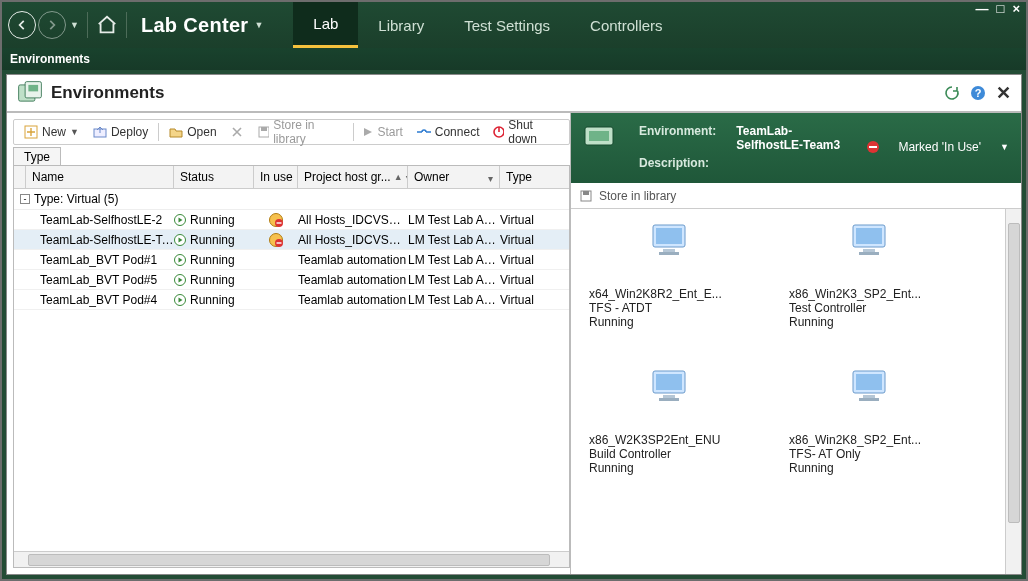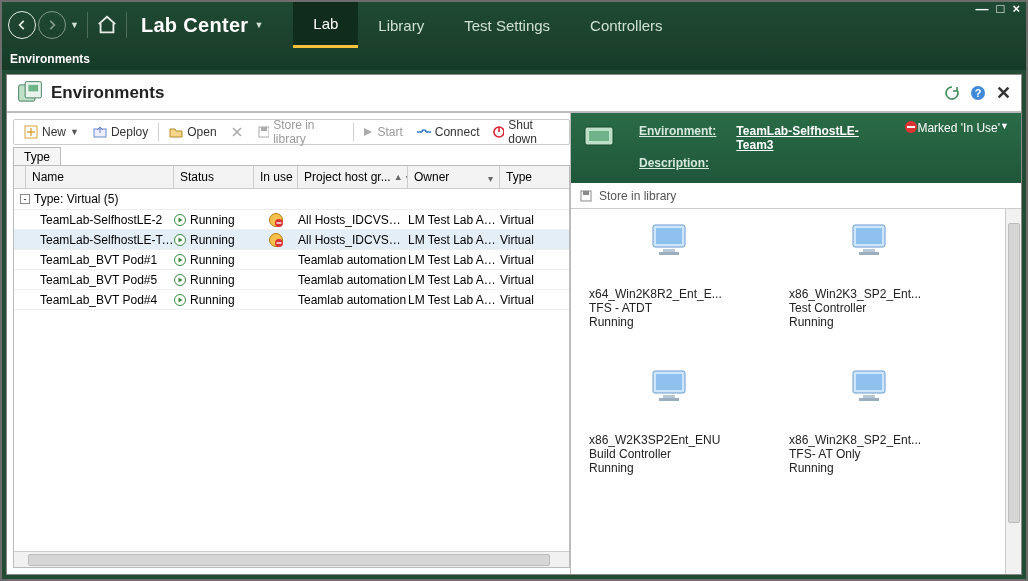--- a/index.html
+++ b/index.html
@@ -65,25 +65,25 @@
   .row .t{flex:0 0 34px;}
   .play-icn{width:12px;height:12px;}
   .inuse-icn{width:14px;height:14px;}
   .hscroll{height:16px;border-top:1px solid #ccc;background:#f1f1f1;position:relative;margin-top:auto;}
   .hscroll .thumb{position:absolute;left:14px;top:2px;height:12px;width:94%;background:#d6d6d6;border:1px solid #bcbcbc;border-radius:2px;}
 
   
   .right { flex:0 0 450px; display:flex; flex-direction:column; }
   .env-head { background:linear-gradient(#2a6b47,#1f5739); color:#fff; padding:8px 12px 10px; font-size:12px; display:flex; gap:10px; }
   .env-head .eicon{width:32px;height:32px;flex:0 0 32px;}
-  .env-head table td{padding:1px 6px 1px 12px; vertical-align:top;text-decoration:underline;}
+  .env-head table td{padding:1px 6px 1px 12px; vertical-align:top;}
   .env-head .label{color:#d7e9de; font-weight:600;}
   .env-head .val{color:#fff;font-weight:600;}
   .env-head .nc{color:#a9c8b4;}
-  .env-head .mark { margin-left:auto; display:flex; align-items:flex-start; gap:0; font-size:12px; white-space:nowrap;}
+  .env-head .mark { margin-left:auto; display:flex; align-items:center; gap:19px; font-size:12px; white-space:nowrap;}
   .env-tb { height:26px; border-bottom:1px solid #ccc; display:flex; align-items:center; padding:0 8px; font-size:12px; gap:6px; color:#555;}
   .vm-area { flex:1; overflow:auto; position:relative; padding:14px 10px 10px 18px; }
   .vm-grid { display:grid; grid-template-columns:160px 160px; column-gap:40px; row-gap:40px; }
   .vm { font-size:12px; color:#222; }
   .vm .mon{ width:40px; height:34px; margin:0 auto 30px; }
   .vm .line{white-space:nowrap;overflow:hidden;text-overflow:ellipsis;}
   .vscroll{position:absolute;right:0;top:0;bottom:0;width:16px;background:#f1f1f1;border-left:1px solid #ccc;}
   .vscroll .vthumb{position:absolute;left:2px;top:14px;width:12px;height:300px;background:#d6d6d6;border:1px solid #bcbcbc;border-radius:2px;}
 
   svg{display:block;}

